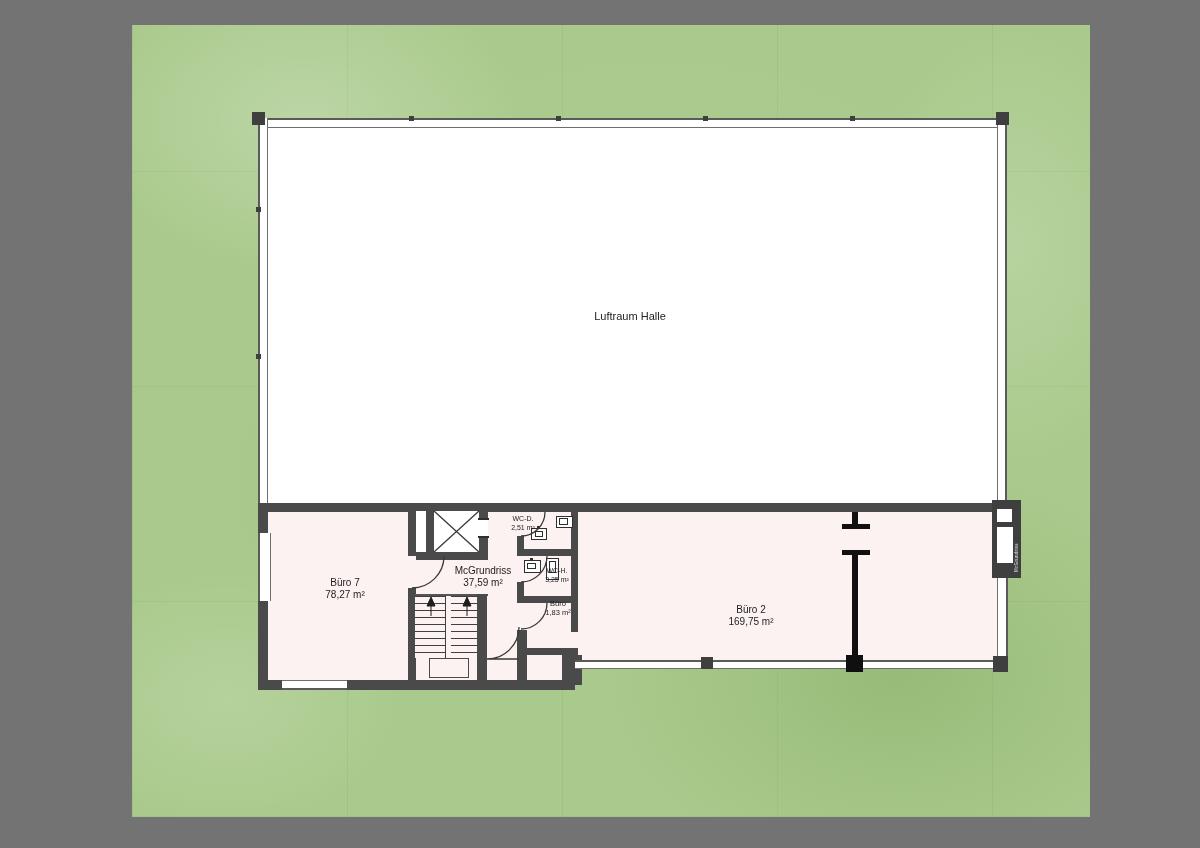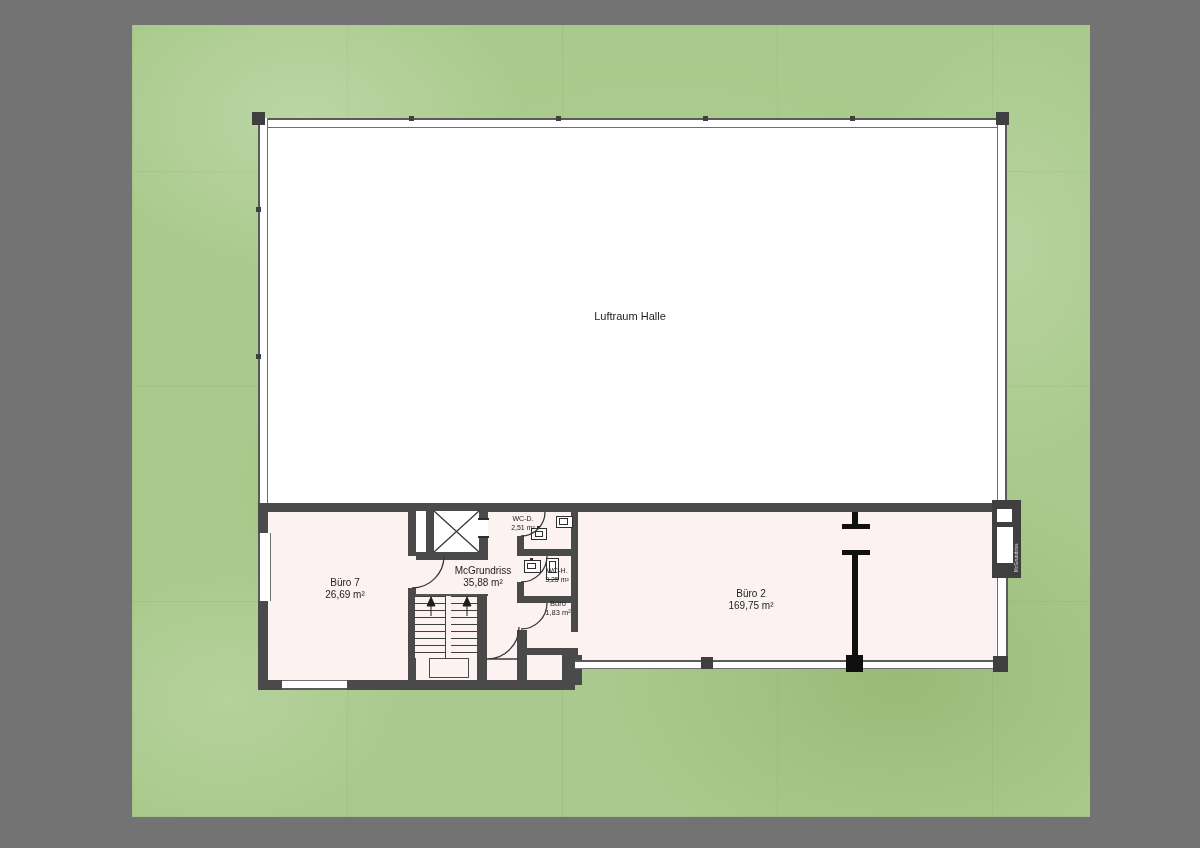--- a/index.html
+++ b/index.html
@@ -164,36 +164,36 @@
     <g stroke="#1d1d1d" stroke-width="1" fill="#1d1d1d">
       <path d="M431,616 L431,603"></path>
       <path d="M427,606 L431,597 L435,606 Z"></path>
       <path d="M467,616 L467,603"></path>
       <path d="M463,606 L467,597 L471,606 Z"></path>
     </g>
   </svg>
 
   <div class="abs roomlbl" style="left:285px;top:577px;width:120px;">
     <div>Büro 7</div>
-    <div>26,69 m²</div>
+    <div>78,27 m²</div>
   </div>
   <div class="abs roomlbl" style="left:423px;top:565px;width:120px;">
     <div>McGrundriss</div>
-    <div>35,88 m²</div>
+    <div>37,59 m²</div>
   </div>
   <div class="abs roomlbl-sm" style="left:503px;top:515px;width:40px;">
     <div>WC-D.</div>
     <div>2,51 m²</div>
   </div>
   <div class="abs roomlbl-sm" style="left:538px;top:567px;width:38px;">
     <div>WC-H.</div>
     <div>3,25 m²</div>
   </div>
   <div class="abs roomlbl-sm" style="left:538px;top:600px;width:40px;font-size:7.5px;">
     <div>Büro</div>
     <div>1,83 m²</div>
   </div>
-  <div class="abs roomlbl" style="left:691px;top:588px;width:120px;">
+  <div class="abs roomlbl" style="left:691px;top:604px;width:120px;">
     <div>Büro 2</div>
     <div>169,75 m²</div>
   </div>
 
 </div>
 
 </body></html>

